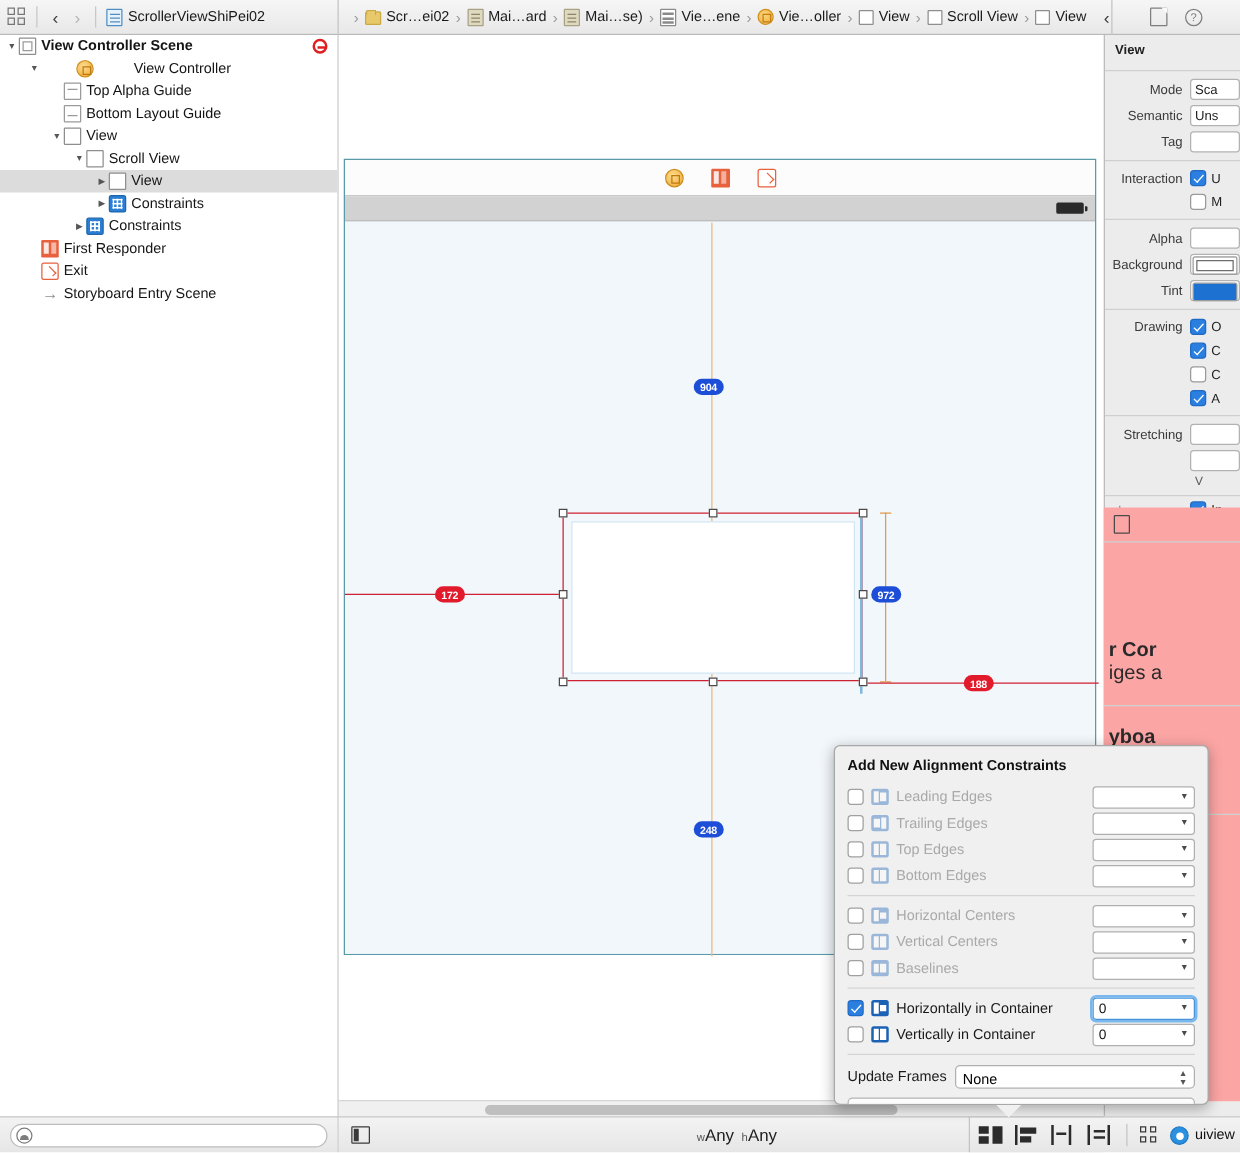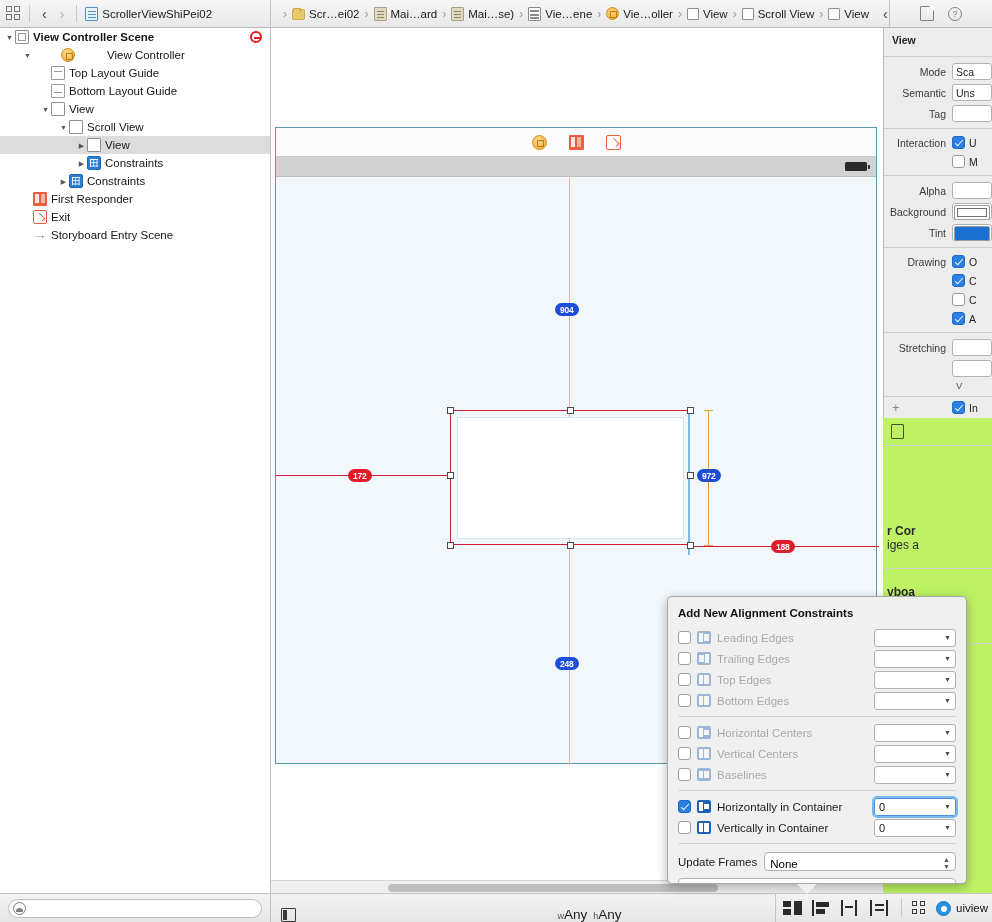--- a/index.html
+++ b/index.html
@@ -187,21 +187,21 @@
     background:#f0f0f0; border-top:1px solid #d5d5d5;
   }
   .canvas-hscroll .thumb {
     position:absolute; left:117px; top:3px; width:330px; height:8px;
     background:#bfbfbf; border-radius:4px;
   }
   .canvas-bottombar {
     position:absolute; left:271px; top:893px; width:612px; height:29px;
     background: linear-gradient(to bottom,#f3f3f3,#e6e6e6);
     border-top:1px solid #c3c3c3;
-    display:flex; align-items:flex-end;
+    display:flex; align-items:center;
   }
   .cb-viewicon {
     margin-left:10px; width:15px;height:14px;border:1.5px solid #3a3a3a; border-radius:1px; position:relative;
   }
   .cb-viewicon:after{content:"";position:absolute;left:1px;top:1px;bottom:1px;width:4px;background:#3a3a3a;}
   .sizeclass { flex:1; text-align:center; color:#1c1c1c; }
   .sizeclass .k { font-size:9px; color:#555; }
   .sizeclass .v { font-size:13.5px; }
 
   
@@ -233,21 +233,21 @@
     border:solid #fff; border-width:0 1.8px 1.8px 0; transform:rotate(42deg);
   }
   .cbxtext { color:#222; font-size:10.5px; white-space:nowrap; overflow:hidden; }
   .irow-cb { display:flex; align-items:center; height:19px; }
   .irow-cb .ilabel { flex:0 0 68px; }
   .stretchbox { height:17px; background:#fff;border:1px solid #b2b2b2;border-radius:3px;flex:1;}
   .plusrow { display:flex;align-items:center;height:22px;border-top:1px solid #cfcfcf;margin-top:4px;}
   .plusrow .plus{ width:68px;text-align:left;padding-left:8px;color:#8a8a8a;font-size:13px;}
 
   
-  .obsc { position:absolute; left:883px; top:418px; width:109px; height:475px; background:#bef264; overflow:hidden; font-size:12px;}
+  .obsc { position:absolute; left:883px; top:406px; width:109px; height:475px; background:#fca5a5; overflow:hidden; font-size:16px;}
   .obsc-line { padding-left:4px; color:#2a2a2a; white-space:nowrap; }
   .obsc-head { font-weight:bold; }
   .obsc-sep { height:1px;background:#cfcfcf;margin:5px 0; }
   .obsc-docicon { width:13px;height:15px;border:1px solid #4a4a4a;border-radius:1px; margin:6px 0 6px 8px;}
 
   
   .popover {
     position:absolute; left:667px; top:596px; width:300px; height:288px;
     background:#f0f0f0; border:1px solid #a8a8a8; border-radius:5px;
     box-shadow: 0 3px 11px rgba(0,0,0,.30);
@@ -404,21 +404,21 @@
           <span class="entry-badge"></span>
         </div>
         <div class="row" style="padding-left: 22px; gap: 28px;">
           <span class="disc">▼</span>
           <span class="oi oi-vc"></span>
           <span>View Controller</span>
         </div>
         <div class="row" style="padding-left: 40px;">
           <span class="disc none"></span>
           <span class="oi oi-guide top"></span>
-          <span>Top Layout Guide</span>
+          <span>Top Alpha Guide</span>
         </div>
         <div class="row" style="padding-left: 40px;">
           <span class="disc none"></span>
           <span class="oi oi-guide bot"></span>
           <span>Bottom Layout Guide</span>
         </div>
         <div class="row" style="padding-left: 40px;">
           <span class="disc">▼</span>
           <span class="oi oi-view"></span>
           <span>View</span>

